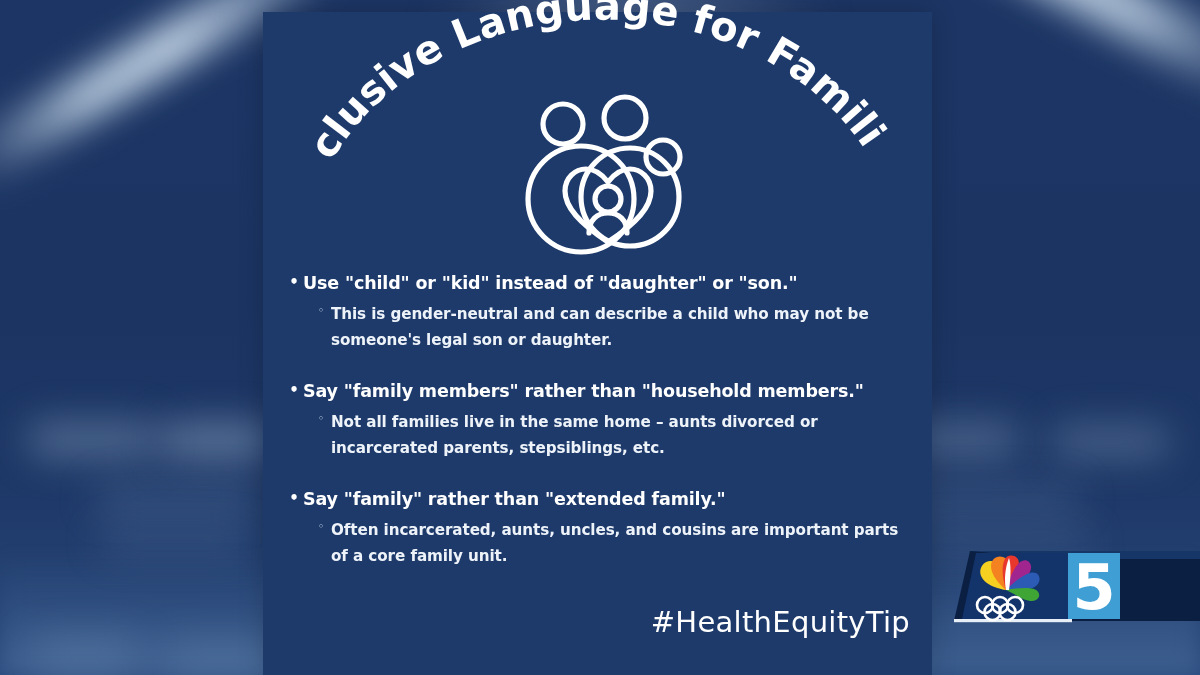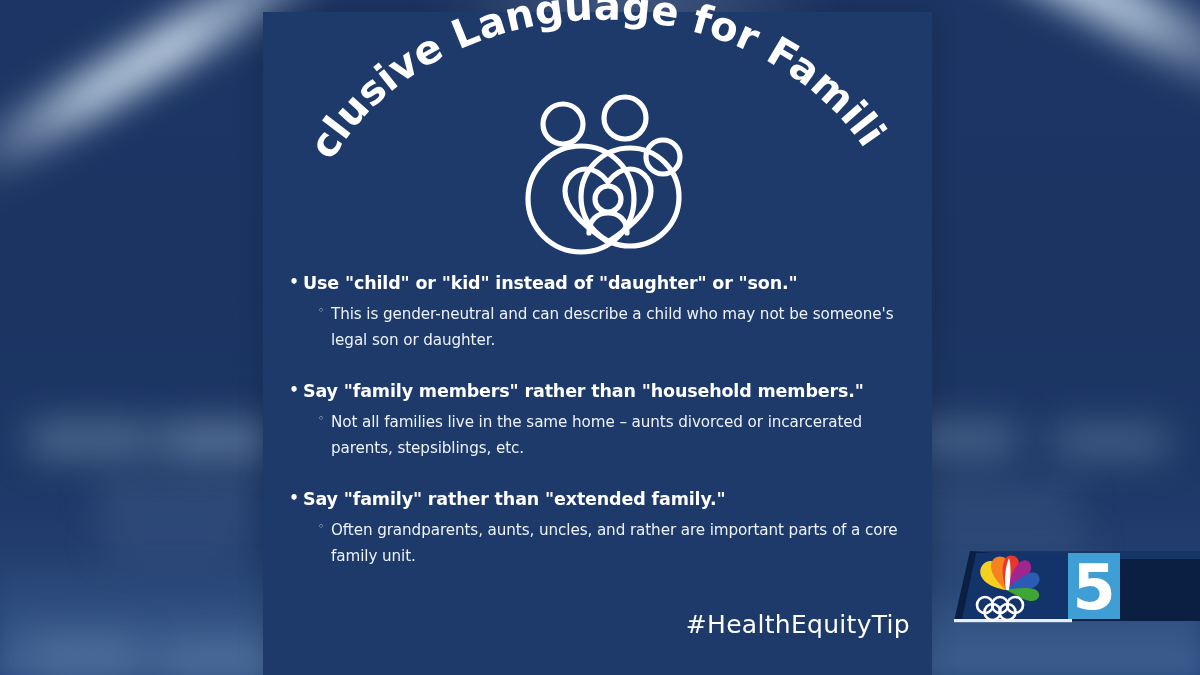--- a/index.html
+++ b/index.html
@@ -109,28 +109,28 @@
     font-weight:400;
     line-height:1.72;
     margin-top:6px;
     padding-left:26px;
     letter-spacing:-.1px;
   }
   .tip-sub .marker{
     width:20px;flex:0 0 20px;text-align:center;
     font-size:11px;line-height:1.85;color:#cfdcec;
   }
-  .tip-sub .sub-text{max-width:585px;}
+  .tip-sub .sub-text{max-width:585px;font-weight:bold;}
 
   
   #hashtag{
     position:absolute;right:22px;bottom:36px;
     color:#ffffff;
     font-family:"DejaVu Sans", sans-serif;
-    font-size:25px;
+    font-size:29px;
     font-weight:500;
     letter-spacing:.3px;
   }
 
   
   #station-bug{
     position:absolute;right:0;bottom:48px;width:260px;height:82px;
   }
 </style>
 </head>
@@ -214,21 +214,21 @@
       </div>
     </div>
 
     <div class="tip-group">
       <div class="tip-main">
         <span class="marker">•</span>
         <span class="main-text">Say "family" rather than "extended family."</span>
       </div>
       <div class="tip-sub">
         <span class="marker">◦</span>
-        <span class="sub-text">Often grandparents, aunts, uncles, and rather are important parts of a core family unit.</span>
+        <span class="sub-text">Often incarcerated, aunts, uncles, and cousins are important parts of a core family unit.</span>
       </div>
     </div>
 
   </div>
 
   <div id="hashtag">#HealthEquityTip</div>
 </div>
 
 <div id="station-bug">
   <svg viewBox="0 0 260 82" xmlns="http://www.w3.org/2000/svg" aria-hidden="true">

